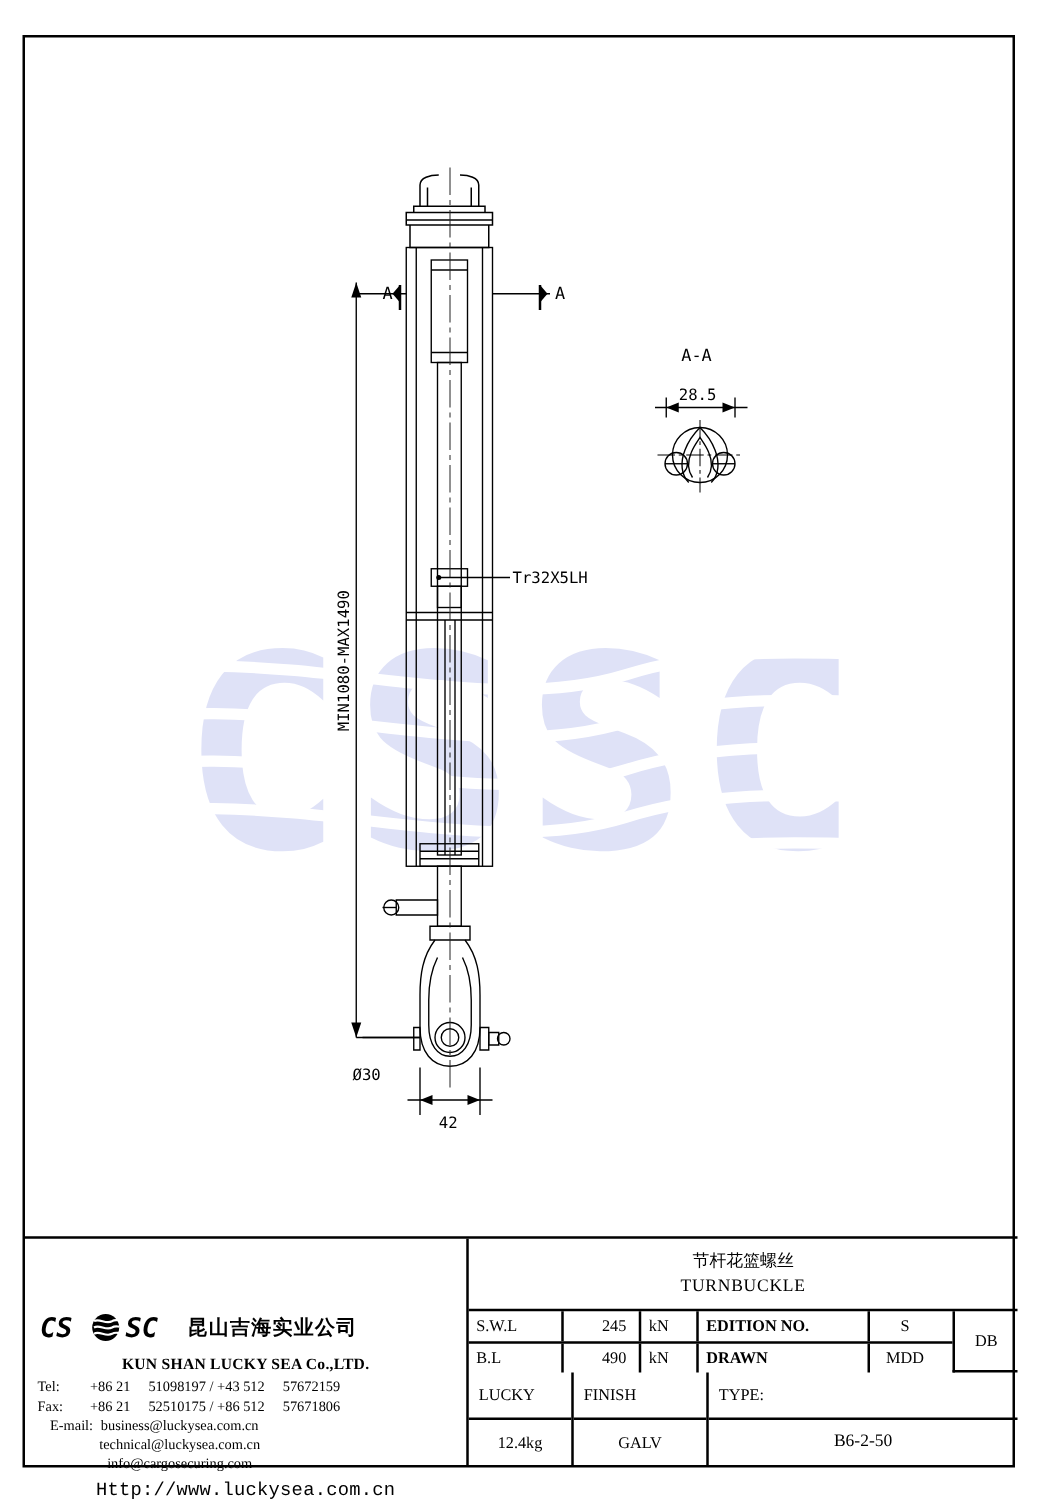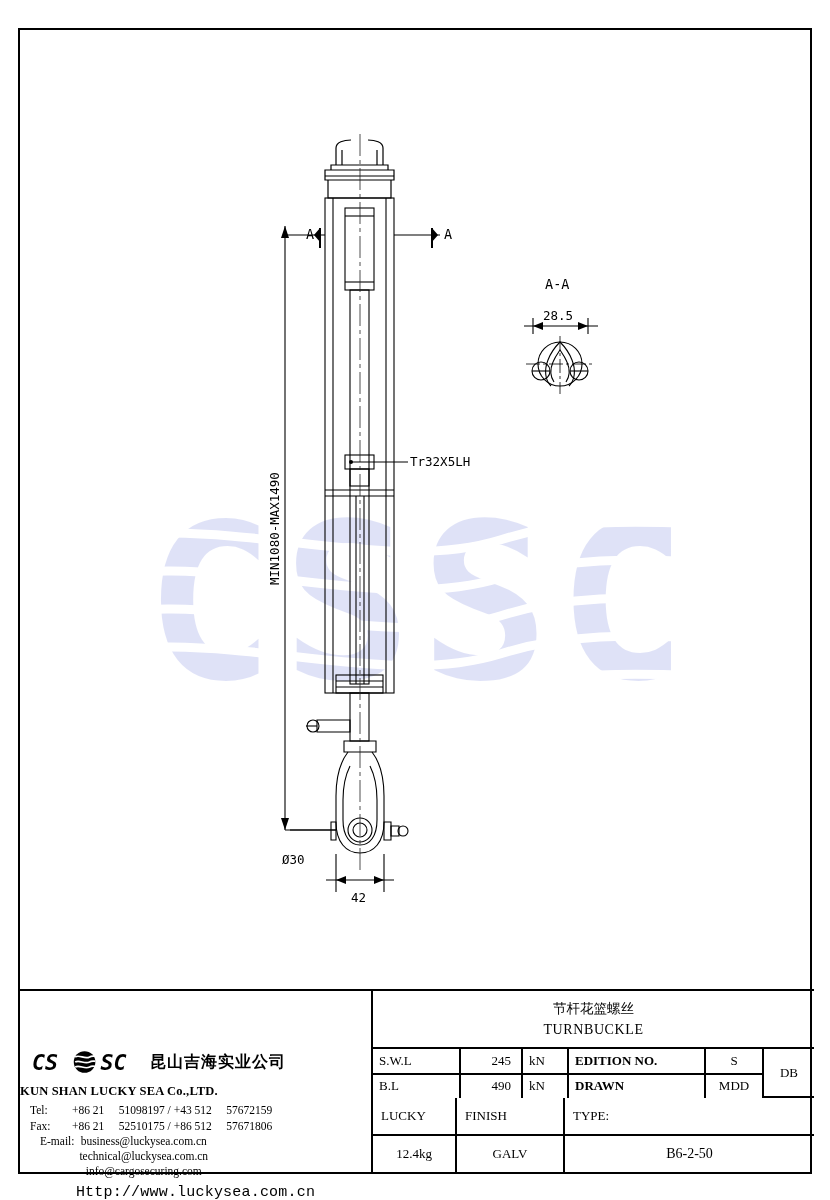--- a/index.html
+++ b/index.html
@@ -85,21 +85,21 @@
     flex: none;
   }
   .cn-name {
     font-family: "DejaVu Sans", sans-serif;
     font-size: 16px;
     font-weight: bold;
     letter-spacing: 1px;
     margin-left: 4px;
   }
   .en-name {
-    text-align: left;
+    text-align: center;
     font-size: 12.5px;
     font-weight: bold;
     font-family: "Liberation Serif", serif;
     margin-top: 1px;
     letter-spacing: 0.2px;
   }
   .contact {
     font-family: "Liberation Serif", serif;
     font-size: 11.5px;
     line-height: 16px;
@@ -175,21 +175,21 @@
     box-sizing: border-box;
     border-right: 2px solid #000;
     display: flex;
     align-items: center;
     font-family: "Liberation Serif", serif;
     font-size: 13px;
     padding: 0 6px;
   }
   .cell.center { justify-content: center; }
   .cell.nb { border-right: none; }
-  .c-label { width: 88px; }
+  .c-label { width: 76px; }
   .c-val { width: 62px; justify-content: flex-end; padding-right: 10px;}
   .c-unit { width: 46px; }
   .c-mid { width: 137px; font-weight: bold; }
   .c-small { width: 56px; }
   .c-db {
     width: 52px;
     border-right: none;
     justify-content: center;
     font-size: 13px;
   }

